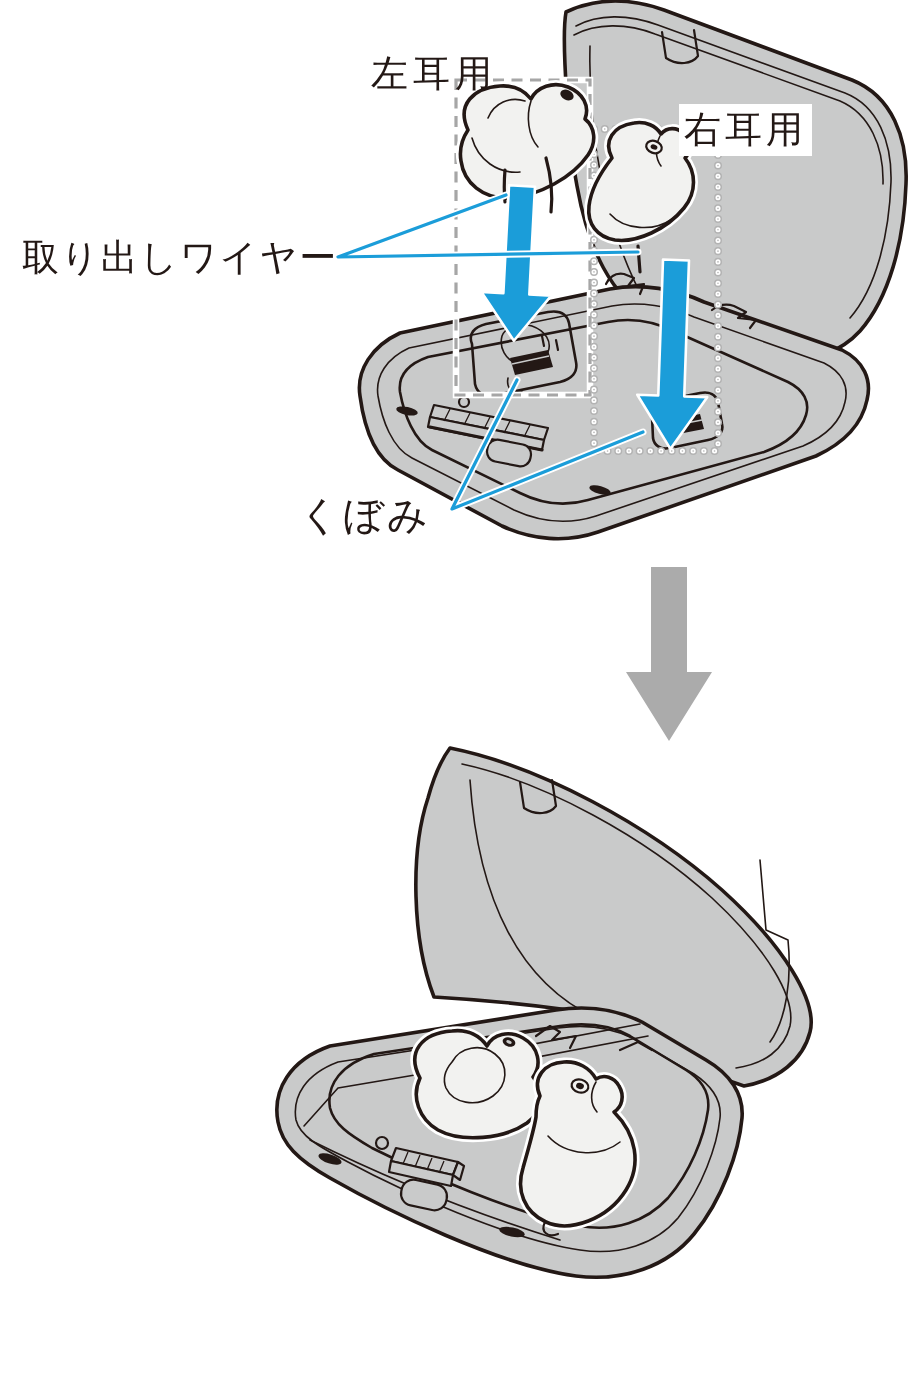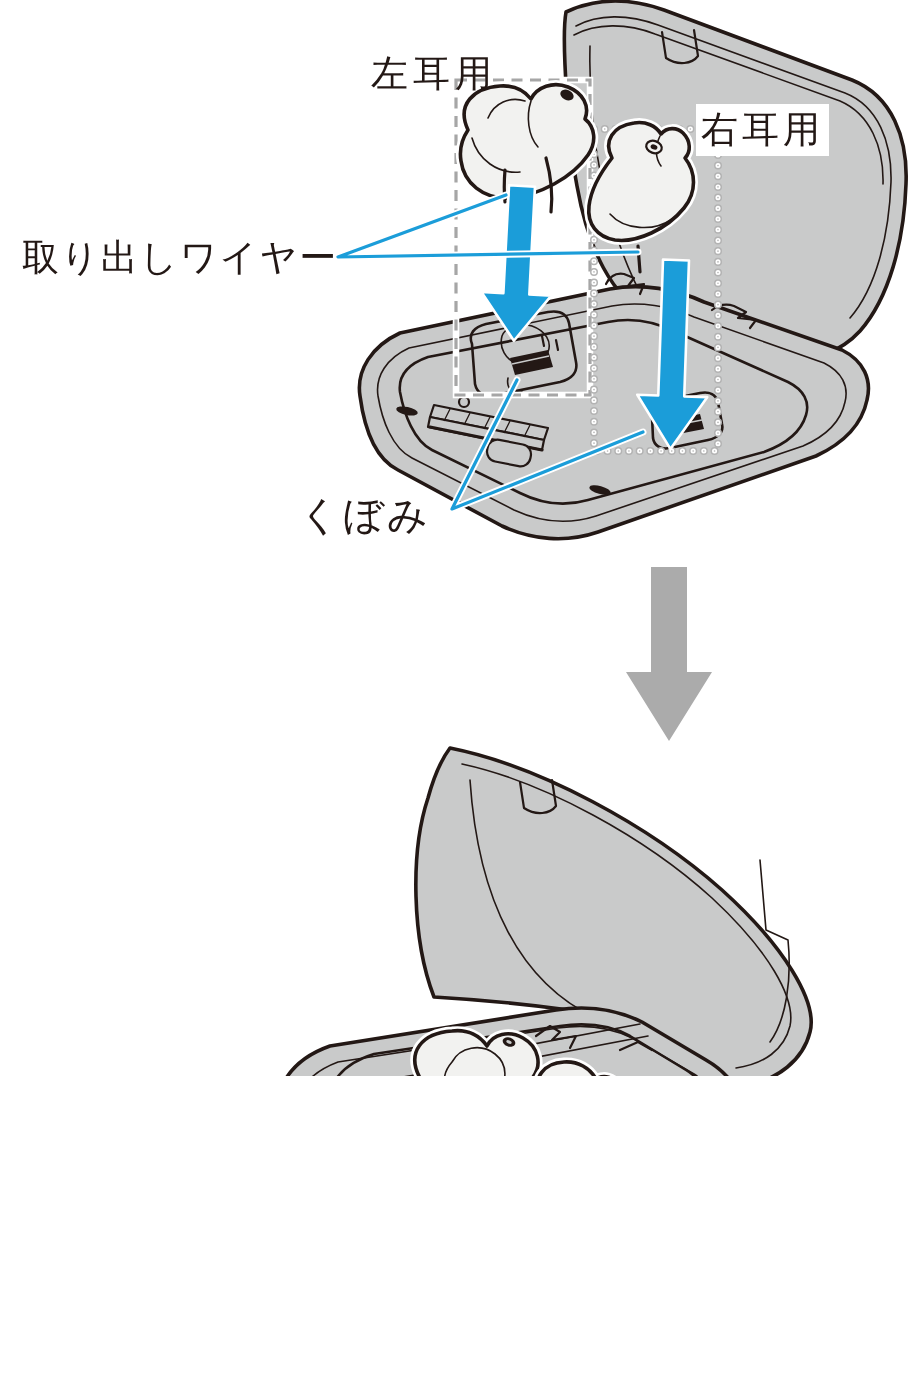--- a/index.html
+++ b/index.html
@@ -1,32 +1,32 @@
 <!DOCTYPE html>
 <html><head>
 <meta charset="utf-8">
 <style>
   html,body{margin:0;padding:0;background:#fff;}
-  .canvas{position:relative;width:917px;height:1076px;background:#fff;overflow:hidden;
+  .canvas{position:relative;width:917px;height:1376px;background:#fff;overflow:hidden;
           font-family:"Liberation Sans","DejaVu Sans",sans-serif;}
   svg{position:absolute;left:0;top:0;}
   
   .o{stroke:#231815;fill:none;stroke-linejoin:round;stroke-linecap:round;}
   .sw35{stroke-width:3.6;} .sw26{stroke-width:2.6;} .sw22{stroke-width:2.2;}
   .sw16{stroke-width:1.6;} .sw30{stroke-width:3.2;}
   .f-case{fill:#C9CACA;} .f-bud{fill:#F2F2F0;} .f-dark{fill:#231815;stroke:none;}
   .halo{stroke:#fff;stroke-width:9;fill:none;stroke-linejoin:round;stroke-linecap:round;}
   .leader-casing{stroke:#fff;stroke-width:7;fill:none;stroke-linecap:round;stroke-linejoin:round;}
   .leader{stroke:#1B9DD9;stroke-width:3.2;fill:none;stroke-linecap:round;stroke-linejoin:round;}
   .arrow{stroke:#fff;stroke-width:2.6;stroke-linejoin:round;}
   .hatch{stroke:#231815;stroke-width:1.3;}
   
   .label{position:absolute;color:#231815;white-space:nowrap;}
   .lbl-left-ear{left:371px;top:49px;font-size:37px;letter-spacing:5px;}
-  .lbl-right-ear{left:696px;top:104px;font-size:37px;letter-spacing:4px;
+  .lbl-right-ear{left:679px;top:104px;font-size:37px;letter-spacing:4px;
                  background:#fff;padding:1px 5px;}
   .lbl-wire{left:2px;top:233px;font-size:37px;letter-spacing:2px;margin-left:20px;}
   .lbl-recess{left:299px;top:488px;font-size:40px;letter-spacing:3px;}
 </style>
 </head>
 <body>
 
 <div class="canvas">
 
 <svg width="917" height="1376" viewBox="0 0 917 1376">

